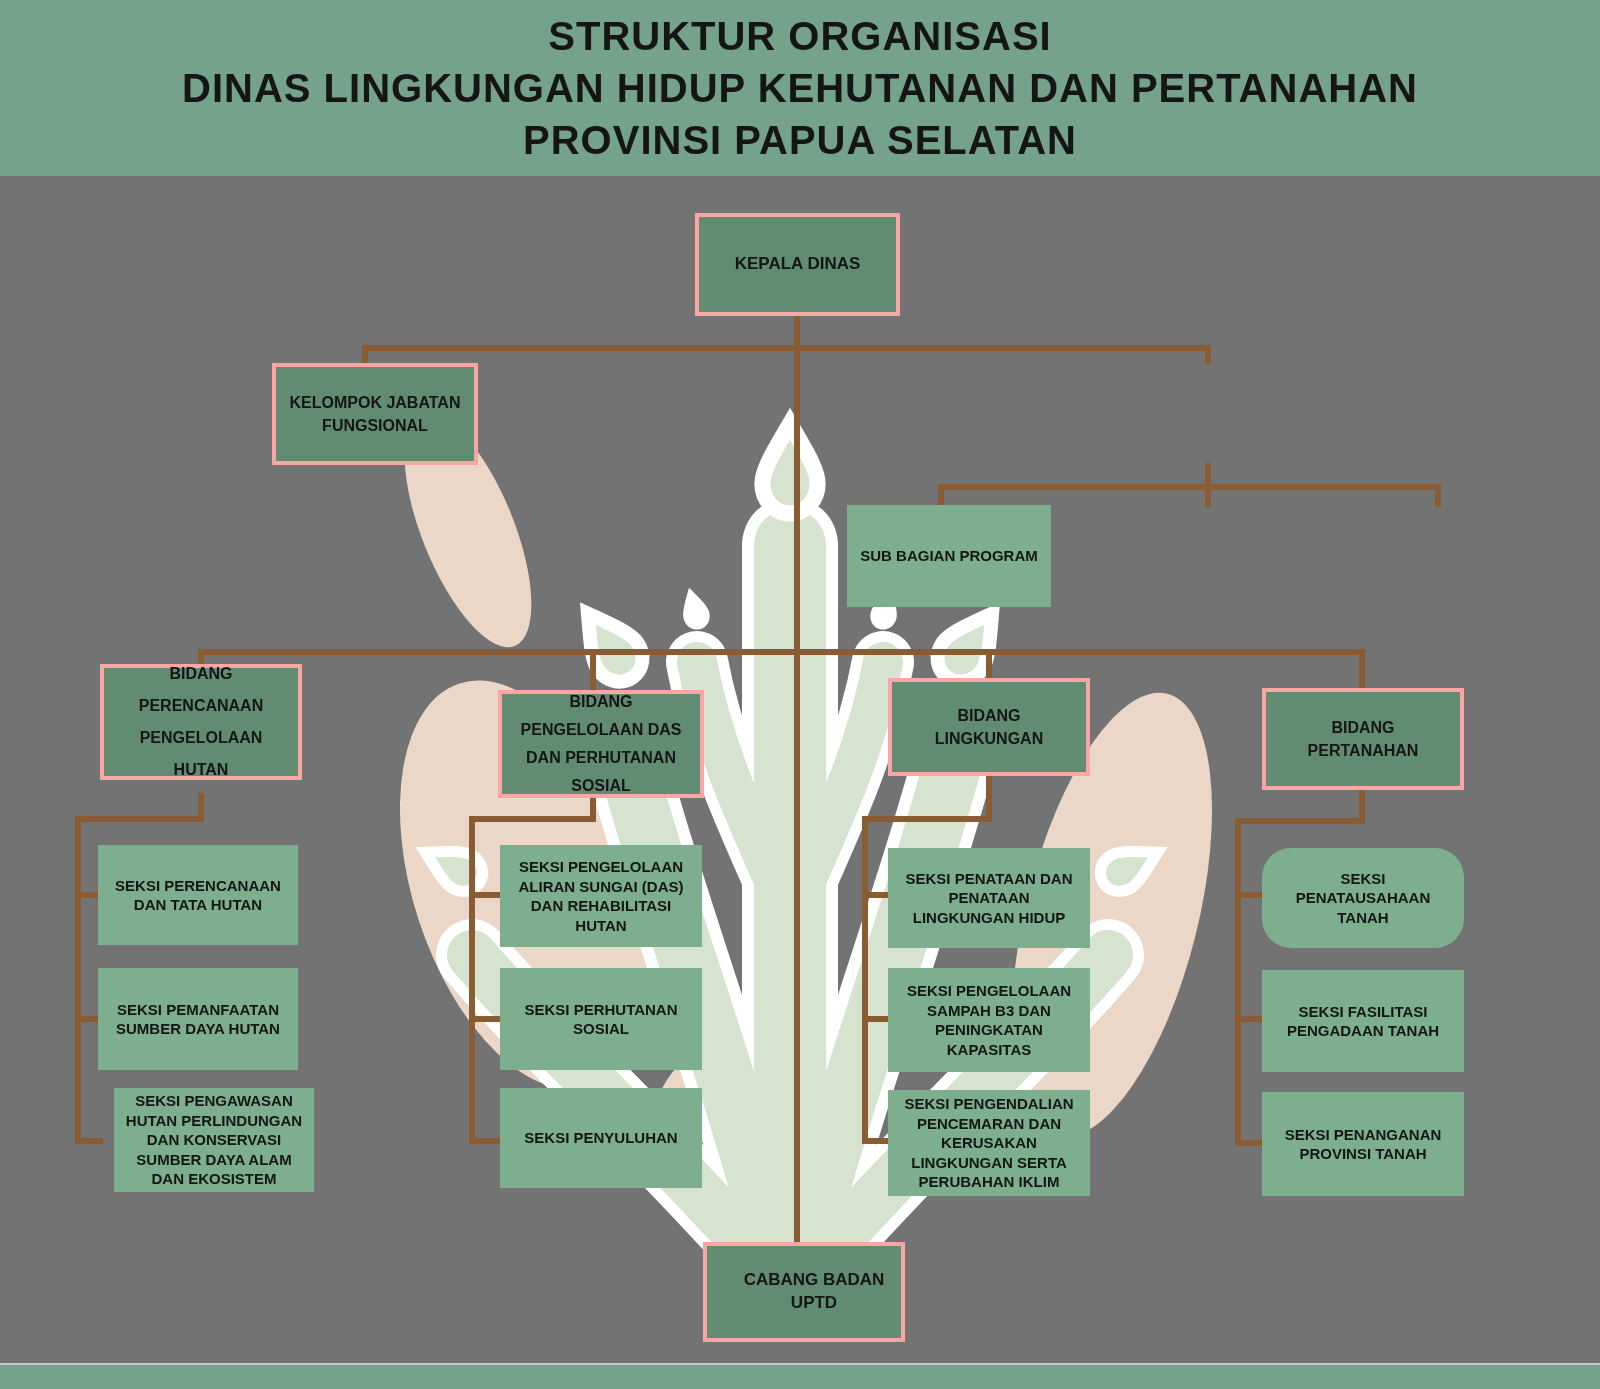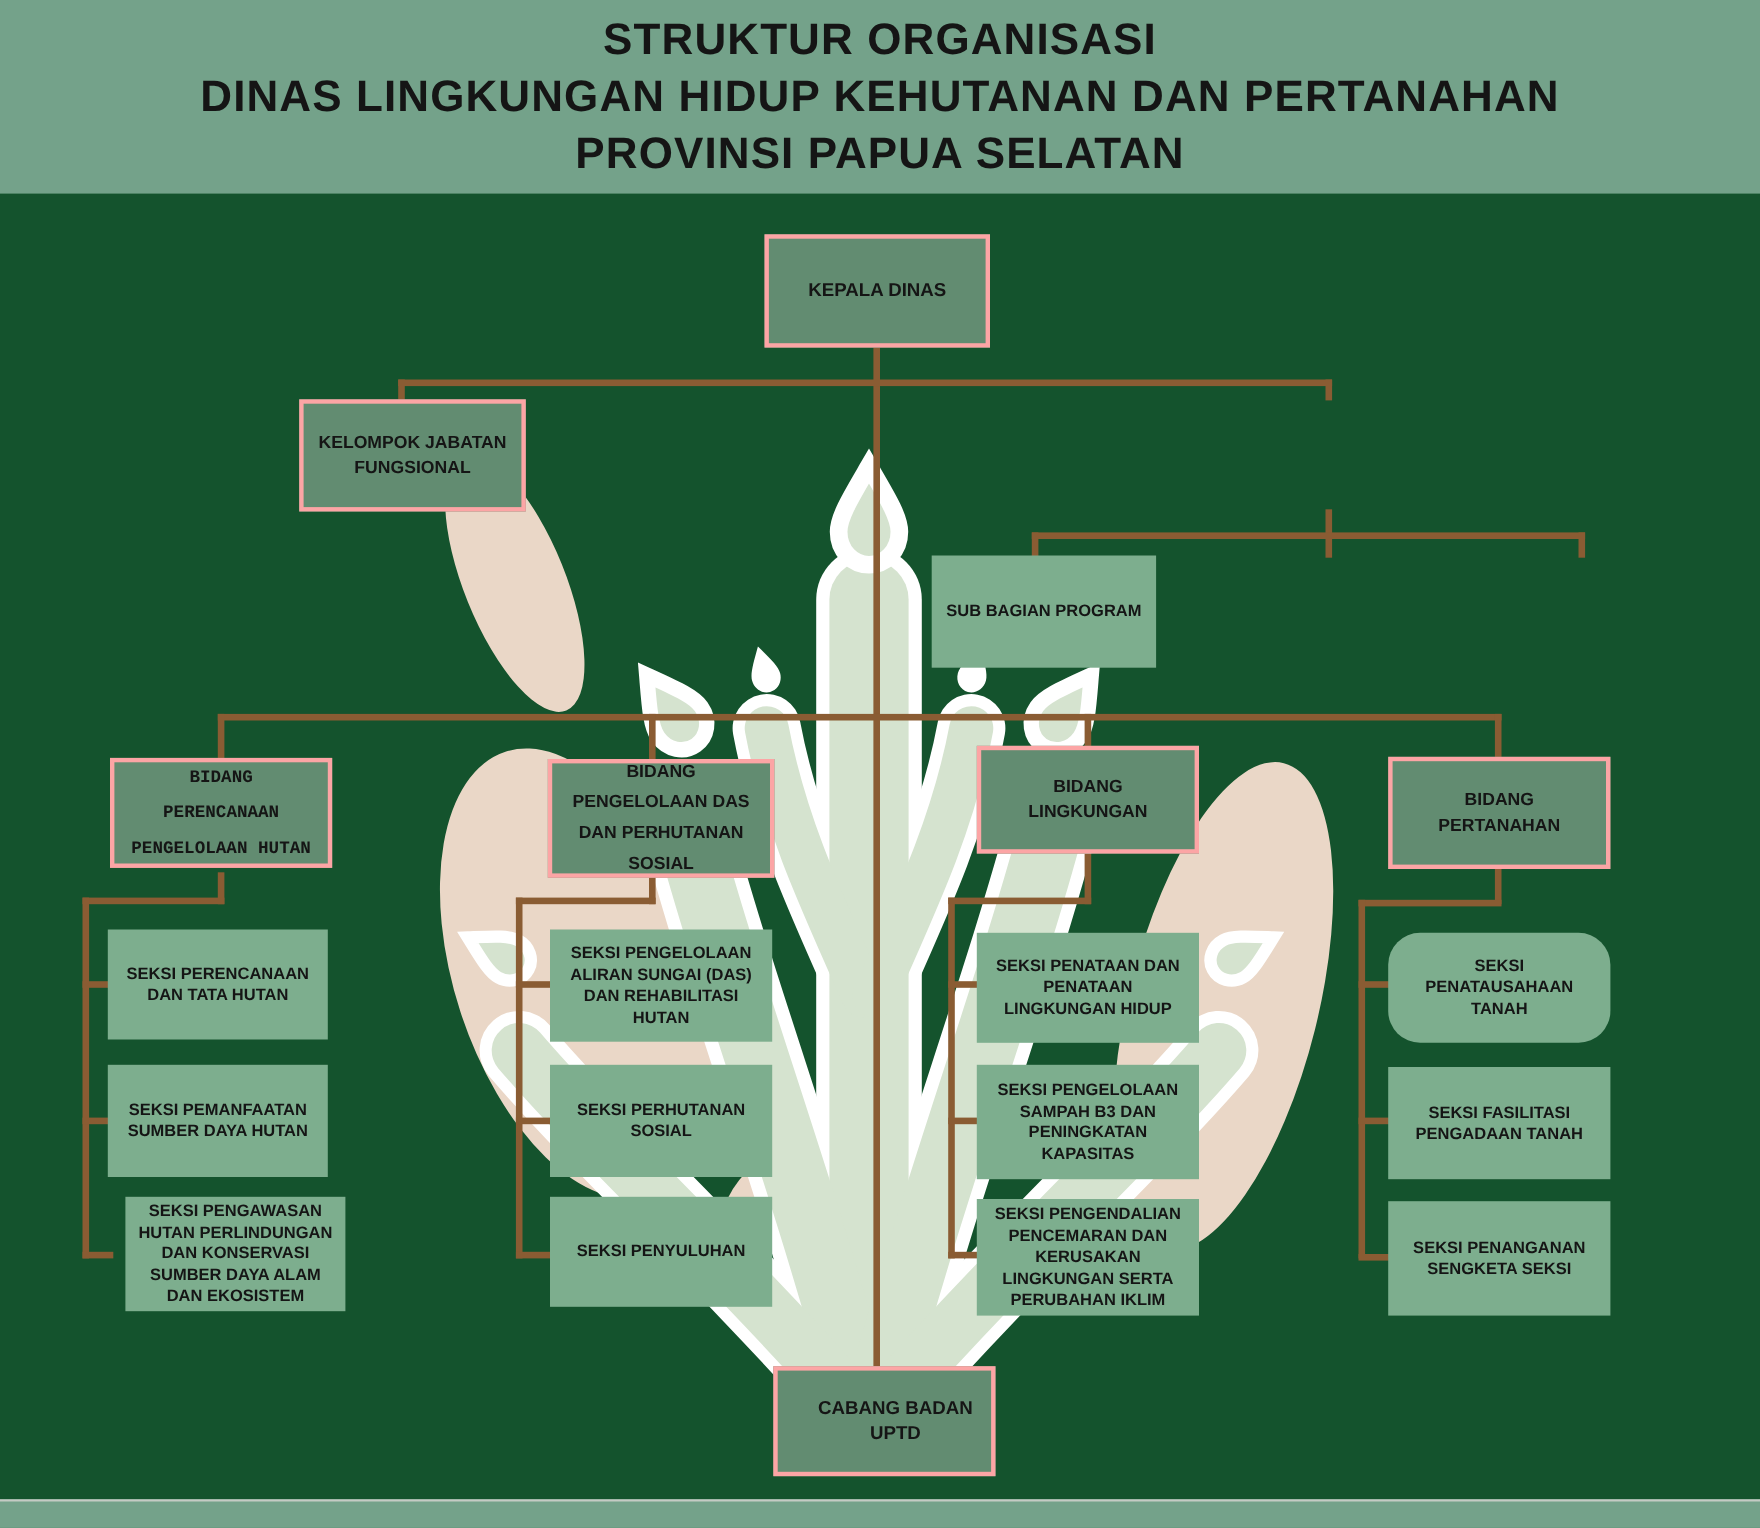--- a/index.html
+++ b/index.html
@@ -1,17 +1,17 @@
 <!DOCTYPE html>
 <html><head>
 <meta charset="utf-8">
 <style>
   html,body{margin:0;padding:0;background:#ffffff;}
   .stage{
-    position:relative;width:1600px;height:1389px;overflow:hidden;background:#14532d;
+    position:relative;width:1600px;height:1389px;overflow:hidden;background:#737373;
     font-family:"Liberation Sans", sans-serif;
   }
   
   .banner{
     position:absolute;left:0;top:0;width:1600px;height:176px;background:#74a28a;
     display:flex;flex-direction:column;justify-content:center;align-items:center;
   }
   .title-line{
     color:#151515;font-weight:bold;font-size:40px;line-height:52px;letter-spacing:1px;
     text-align:center;white-space:nowrap;
@@ -137,21 +137,21 @@
 
   <div class="obox dark fs16" style="left:272px;top:363px;width:206px;height:102px;">
     <span>KELOMPOK JABATAN FUNGSIONAL</span>
   </div>
 
 
   <div class="obox light fs15" style="left:847px;top:505px;width:204px;height:102px;">
     <span>SUB BAGIAN PROGRAM</span>
   </div>
 
-  <div class="obox dark fs16" style="left:100px;top:689px;width:202px;height:100px;font-family:Liberation Mono, monospace;">
+  <div class="obox dark fs16" style="left:100px;top:664px;width:202px;height:116px;">
     <span class="bidang-label">BIDANG PERENCANAAN PENGELOLAAN HUTAN</span>
   </div>
   <div class="obox light fs15" style="left:98px;top:845px;width:200px;height:100px;">
     <span>SEKSI PERENCANAAN DAN TATA HUTAN</span>
   </div>
   <div class="obox light fs15" style="left:98px;top:968px;width:200px;height:102px;">
     <span>SEKSI PEMANFAATAN SUMBER DAYA HUTAN</span>
   </div>
   <div class="obox light fs15" style="left:98px;top:1088px;width:200px;height:104px;padding:4px 8px;margin-left:16px;">
     <span>SEKSI PENGAWASAN HUTAN PERLINDUNGAN DAN KONSERVASI SUMBER DAYA ALAM DAN EKOSISTEM</span>
@@ -186,20 +186,20 @@
   <div class="obox dark fs16" style="left:1262px;top:688px;width:202px;height:102px;">
     <span>BIDANG PERTANAHAN</span>
   </div>
   <div class="obox light fs15" style="left:1262px;top:848px;width:202px;height:100px;border-radius:29px;">
     <span>SEKSI PENATAUSAHAAN TANAH</span>
   </div>
   <div class="obox light fs15" style="left:1262px;top:970px;width:202px;height:102px;">
     <span>SEKSI FASILITASI PENGADAAN TANAH</span>
   </div>
   <div class="obox light fs15" style="left:1262px;top:1092px;width:202px;height:104px;">
-    <span>SEKSI PENANGANAN SENGKETA SEKSI</span>
+    <span>SEKSI PENANGANAN PROVINSI TANAH</span>
   </div>
 
   <div class="obox dark fs17" style="left:703px;top:1242px;width:202px;height:100px;padding-left:32px;">
     <span>CABANG BADAN UPTD</span>
   </div>
 
 </div>
 
 </body></html>

